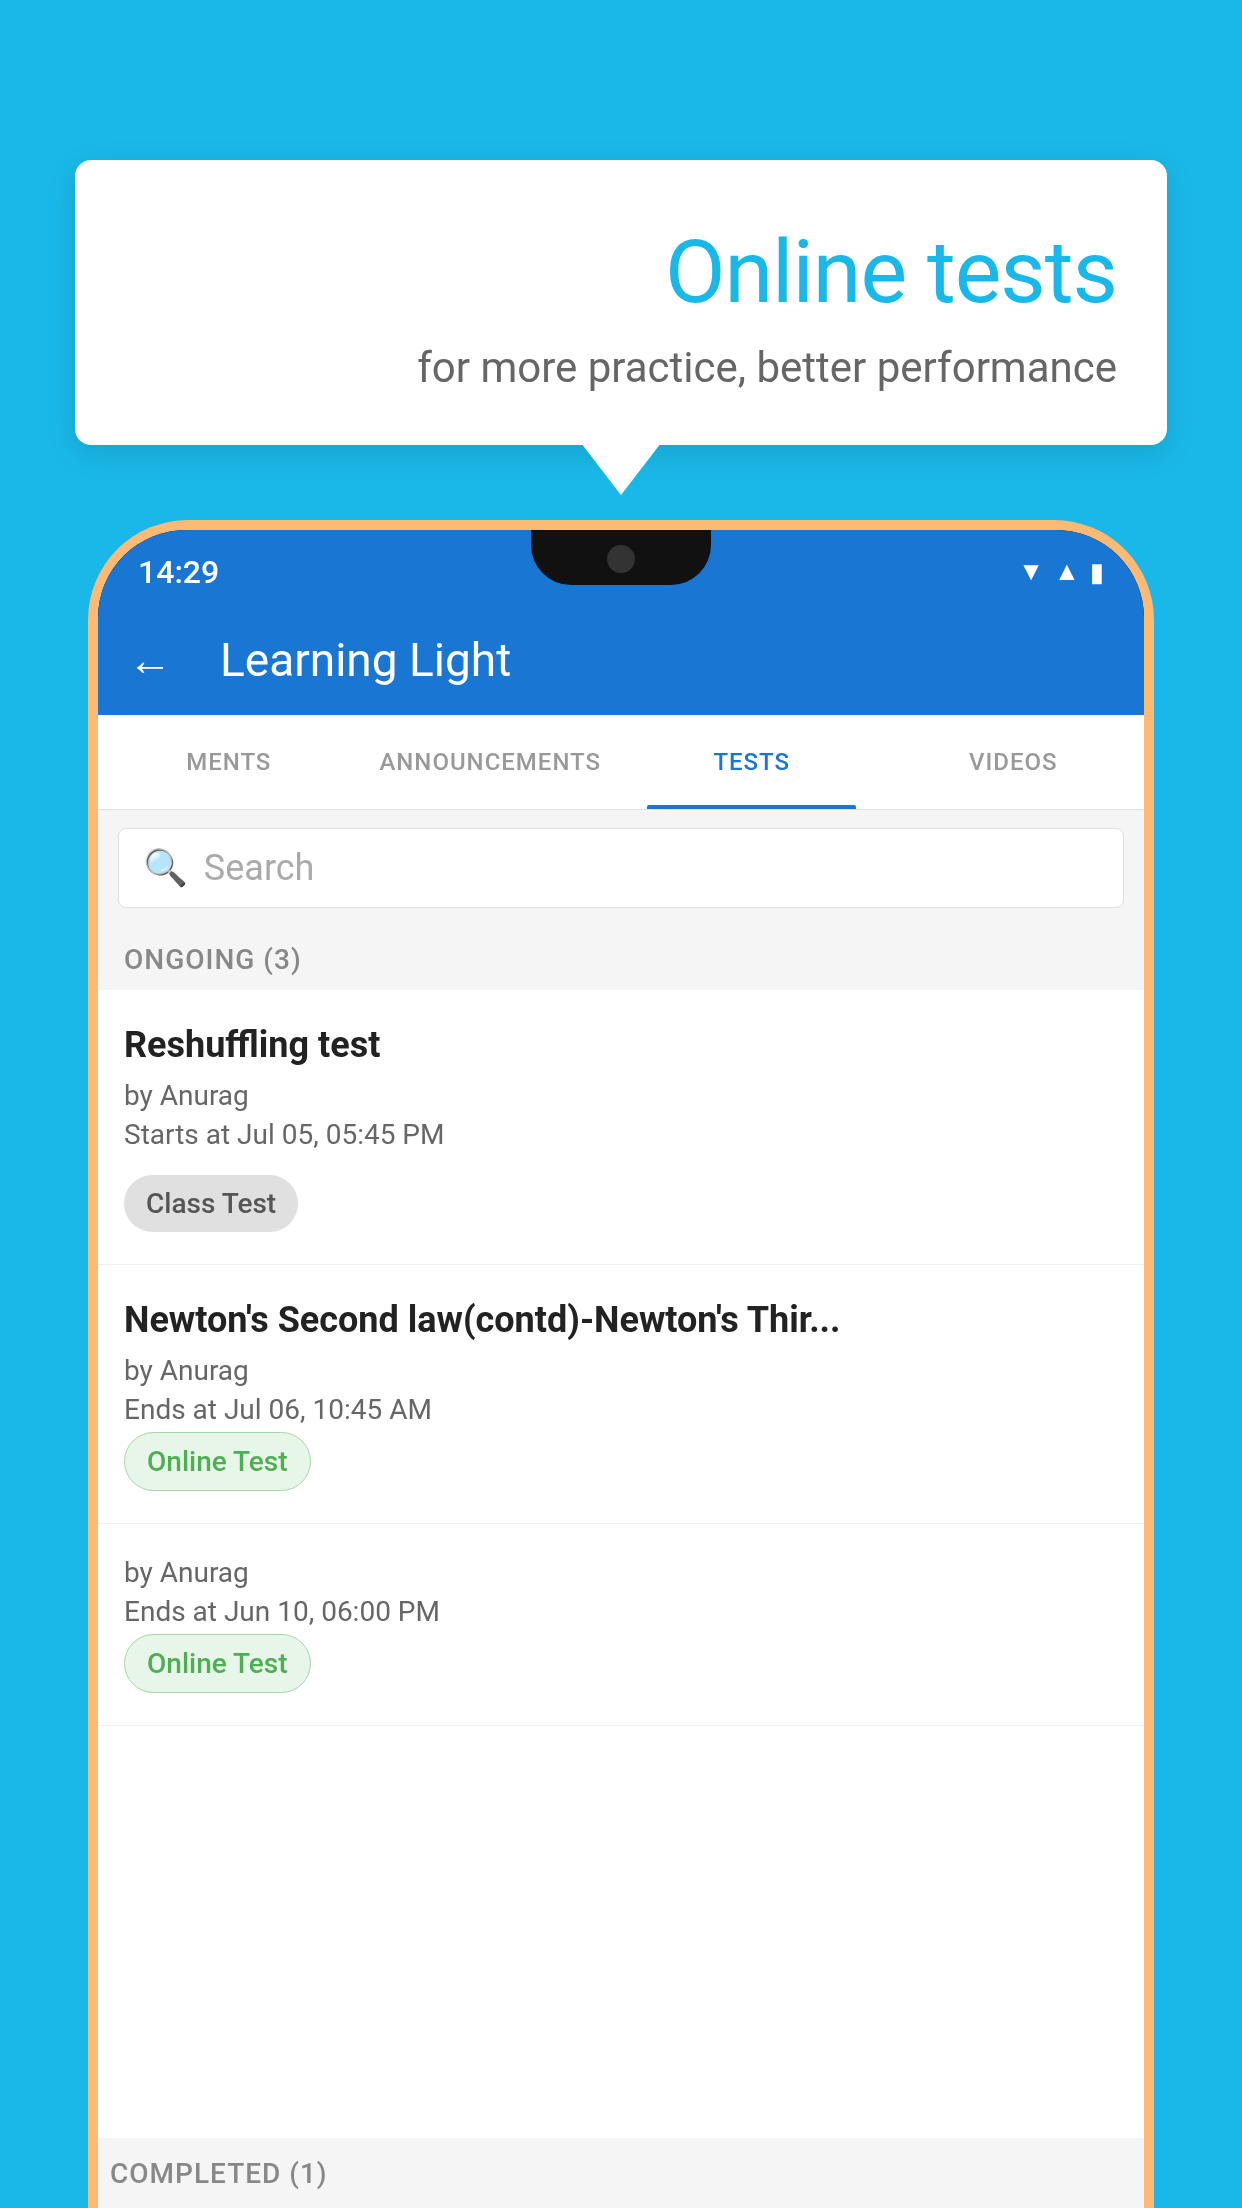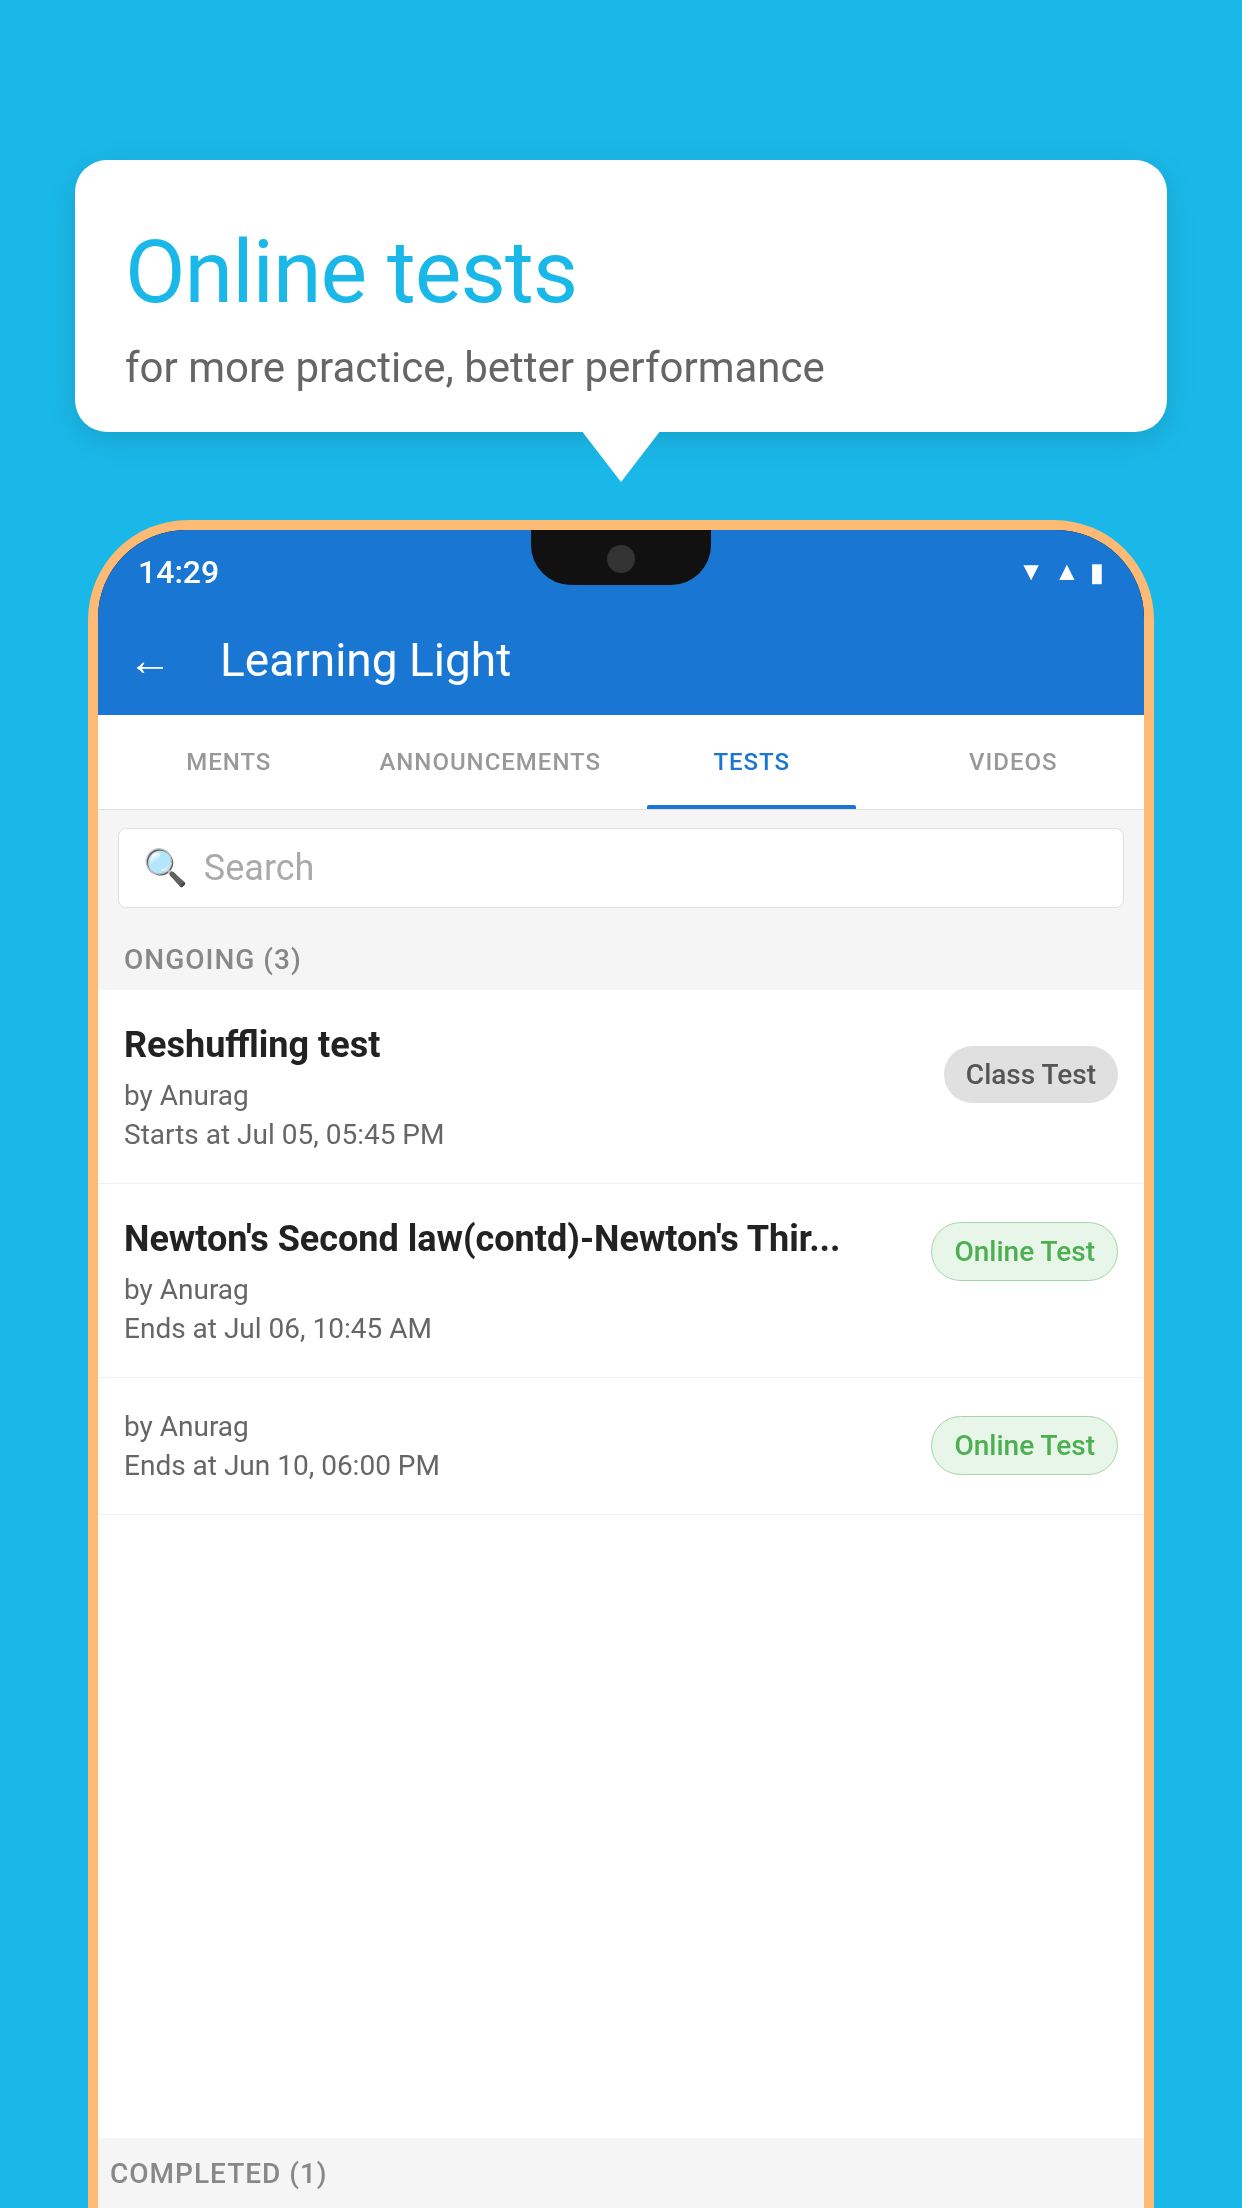--- a/index.html
+++ b/index.html
@@ -13,23 +13,23 @@
       position: relative;
     }
 
     
     .speech-bubble {
       position: absolute;
       top: 160px;
       left: 75px;
       right: 75px;
       background: white;
-      border-radius: 32px;
-      padding: 60px 50px 40px;
-      text-align: left;
+      border-radius: 16px;
+      padding: 60px 50px 53px;
+      text-align: right;
       box-shadow: 0 8px 30px rgba(0,0,0,0.12);
     }
 
     .speech-bubble::after {
       content: '';
       position: absolute;
       bottom: -50px;
       left: 50%;
       transform: translateX(-50%);
       width: 0;
@@ -265,20 +265,21 @@
       overflow: hidden;
     }
 
     .test-item {
       padding: 32px 26px;
       border-bottom: 1px solid #f0f0f0;
       display: flex;
       justify-content: space-between;
       align-items: flex-start;
       background: white;
+      flex-direction: column;
     }
 
     .test-info {
       flex: 1;
       padding-right: 20px;
     }
 
     .test-name {
       font-size: 36px;
       font-weight: 700;

